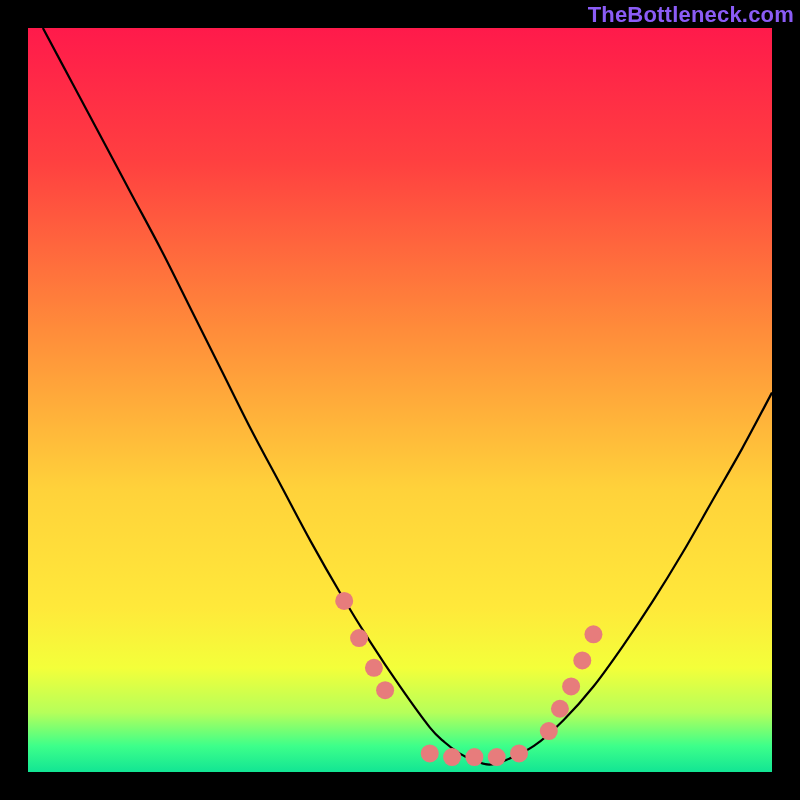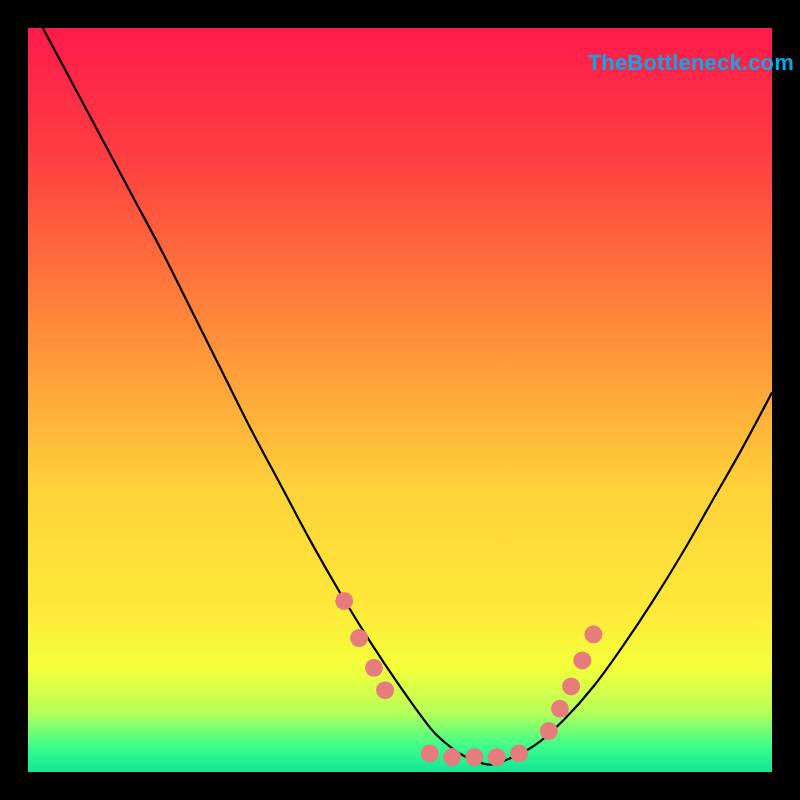--- a/index.html
+++ b/index.html
@@ -14,27 +14,26 @@
   .stage {
     position: relative;
     width: 800px;
     height: 800px;
     background: #000;
   }
   .watermark {
     position: absolute;
     top: 2px;
     right: 6px;
-    color: #0ea5e9;
+    color: #8b5cf6;
     font-size: 22px;
     font-weight: 600;
     letter-spacing: 0.2px;
     font-family: Arial, Helvetica, sans-serif;
     z-index: 10;
-    margin-top: 48px;
   }
   svg.plot {
     position: absolute;
     left: 0;
     top: 0;
   }
 </style>
 </head>
 <body>
 

